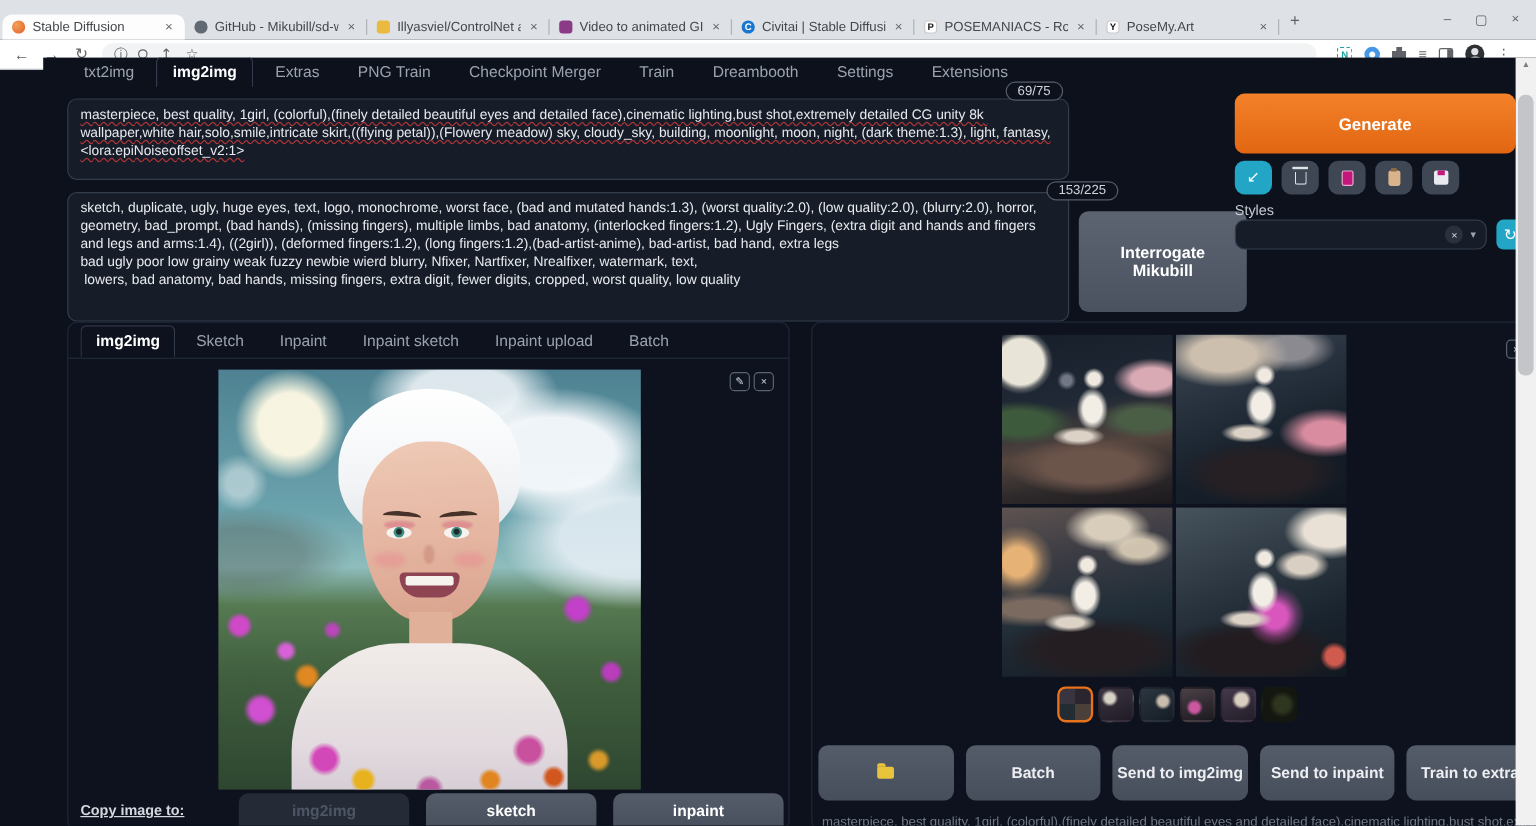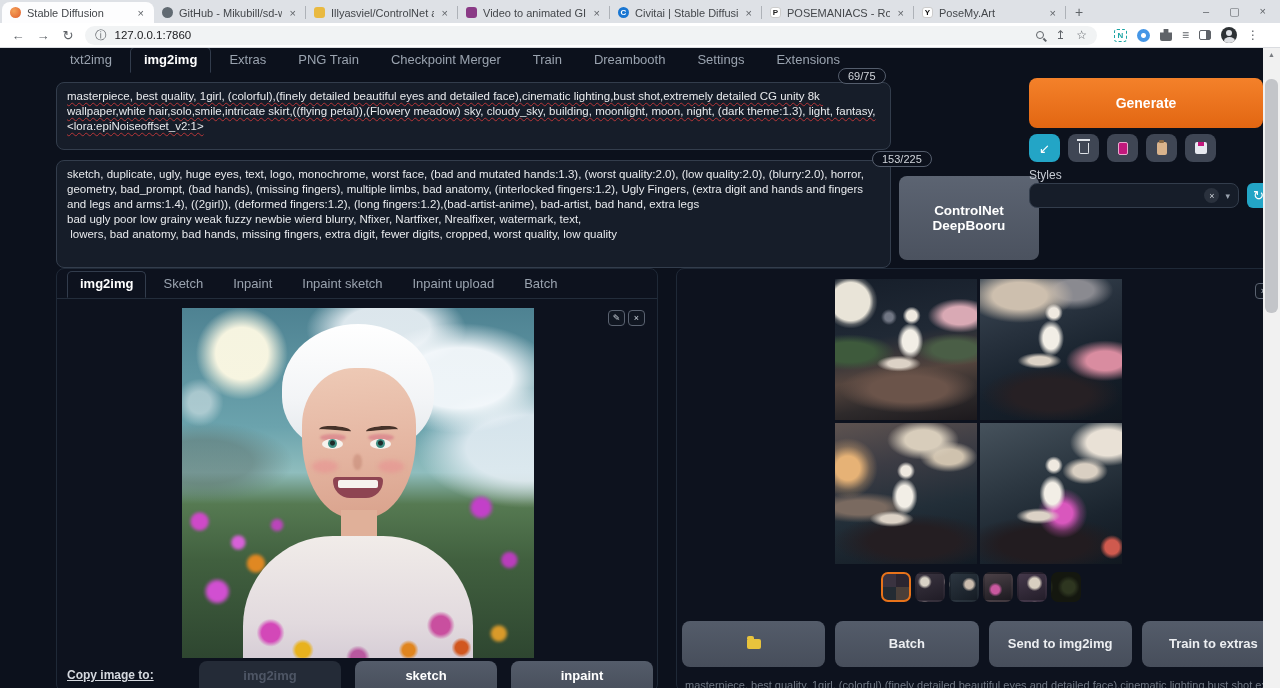--- a/index.html
+++ b/index.html
@@ -1,21 +1,21 @@
 <!DOCTYPE html>
 <html><head>
 <meta charset="utf-8">
 <style>
   * { margin:0; padding:0; box-sizing:border-box; }
   html,body { width:1280px; height:688px; overflow:hidden; background:#0c111c;
     font-family:"Liberation Sans","DejaVu Sans",sans-serif; }
 
   
   .chrome { position:absolute; top:0; left:0; width:1280px; height:48px; }
-  .tabstrip { height:23px; background:#dee1e6; display:flex; align-items:flex-end; padding-left:2px; }
+  .tabstrip { height:33px; background:#dee1e6; display:flex; align-items:flex-end; padding-left:2px; }
   .btab { height:21px; width:152px; display:flex; align-items:center; gap:6px; padding:0 8px;
     font-size:11px; color:#44474b; border-radius:8px 8px 0 0; position:relative; flex:none; }
   .btab.active { background:#fdfdfe; }
   .btab:not(.active)::after { content:""; position:absolute; right:0; top:4px; bottom:4px; width:1px; background:#aeb2b8; }
   .btab .ttl { flex:1; white-space:nowrap; overflow:hidden; }
   .btab .tclose { font-size:11px; color:#5f6368; padding:0 2px; }
   .fav { width:11px; height:11px; border-radius:3px; flex:none; display:flex; align-items:center; justify-content:center;
     font-size:8px; font-weight:bold; color:#fff; }
   .f-sd { background:radial-gradient(circle at 35% 35%, #f4a259, #e05c2a); border-radius:50%; }
   .f-gh { background:#616a72; border-radius:50%; }
@@ -267,21 +267,20 @@
       <span>▢</span>
       <span>×</span>
     </div>
   </div>
   <div class="toolbar">
     <span class="navg">←</span>
     <span class="navg">→</span>
     <span class="navg">↻</span>
     <div class="omnibox">
       <span style="color:#5f6368;">ⓘ</span>
-      <span class="url">127.0.0.1:7860</span>
       <span class="omni-ic">
         <span class="i-mag"></span>
         <span>↥</span>
         <span>☆</span>
       </span>
     </div>
     <div class="ext-ic">
       <span class="i-nb">N</span>
       <span class="i-bc"></span>
       <span class="i-pz"></span>
@@ -309,21 +308,21 @@
 
   <div class="counter c1">69/75</div>
   <div class="promptbox p1 spell">masterpiece, best quality, 1girl, (colorful),(finely detailed beautiful eyes and detailed face),cinematic lighting,bust shot,extremely detailed CG unity 8k wallpaper,white hair,solo,smile,intricate skirt,((flying petal)),(Flowery meadow) sky, cloudy_sky, building, moonlight, moon, night, (dark theme:1.3), light, fantasy,
 &lt;lora:epiNoiseoffset_v2:1&gt;</div>
 
   <div class="counter c2">153/225</div>
   <div class="promptbox p2">sketch, duplicate, ugly, huge eyes, text, logo, monochrome, worst face, (bad and mutated hands:1.3), (worst quality:2.0), (low quality:2.0), (blurry:2.0), horror, geometry, bad_prompt, (bad hands), (missing fingers), multiple limbs, bad anatomy, (interlocked fingers:1.2), Ugly Fingers, (extra digit and hands and fingers and legs and arms:1.4), ((2girl)), (deformed fingers:1.2), (long fingers:1.2),(bad-artist-anime), bad-artist, bad hand, extra legs
 bad ugly poor low grainy weak fuzzy newbie wierd blurry, Nfixer, Nartfixer, Nrealfixer, watermark, text,
  lowers, bad anatomy, bad hands, missing fingers, extra digit, fewer digits, cropped, worst quality, low quality</div>
 
-  <div class="btn interro iq2">ControlNet DeepBooru</div>
+  <div class="btn interro iq2">Interrogate Mikubill</div>
 
   <div class="generate">Generate</div>
 
   <div class="toolrow">
     <div class="toolbtn cyan">
       <span>↙</span>
     </div>
     <div class="toolbtn">
       <span class="i-trash"></span>
     </div>
@@ -417,20 +416,21 @@
       <div class="th th4"></div>
       <div class="th th5"></div>
       <div class="th th6"></div>
     </div>
     <div class="btnrow">
       <div class="gbtn">
         <span class="i-folder"></span>
       </div>
       <div class="gbtn">Batch</div>
       <div class="gbtn">Send to img2img</div>
+      <div class="gbtn">Send to inpaint</div>
       <div class="gbtn">Train to extras</div>
     </div>
     <div class="galinfo">masterpiece, best quality, 1girl, (colorful),(finely detailed beautiful eyes and detailed face),cinematic lighting,bust shot,extremely detailed CG</div>
   </div>
 </div>
 
 <div class="scrollbar">
   <div class="scroll-up">▲</div>
   <div class="scroll-thumb"></div>
 </div>

